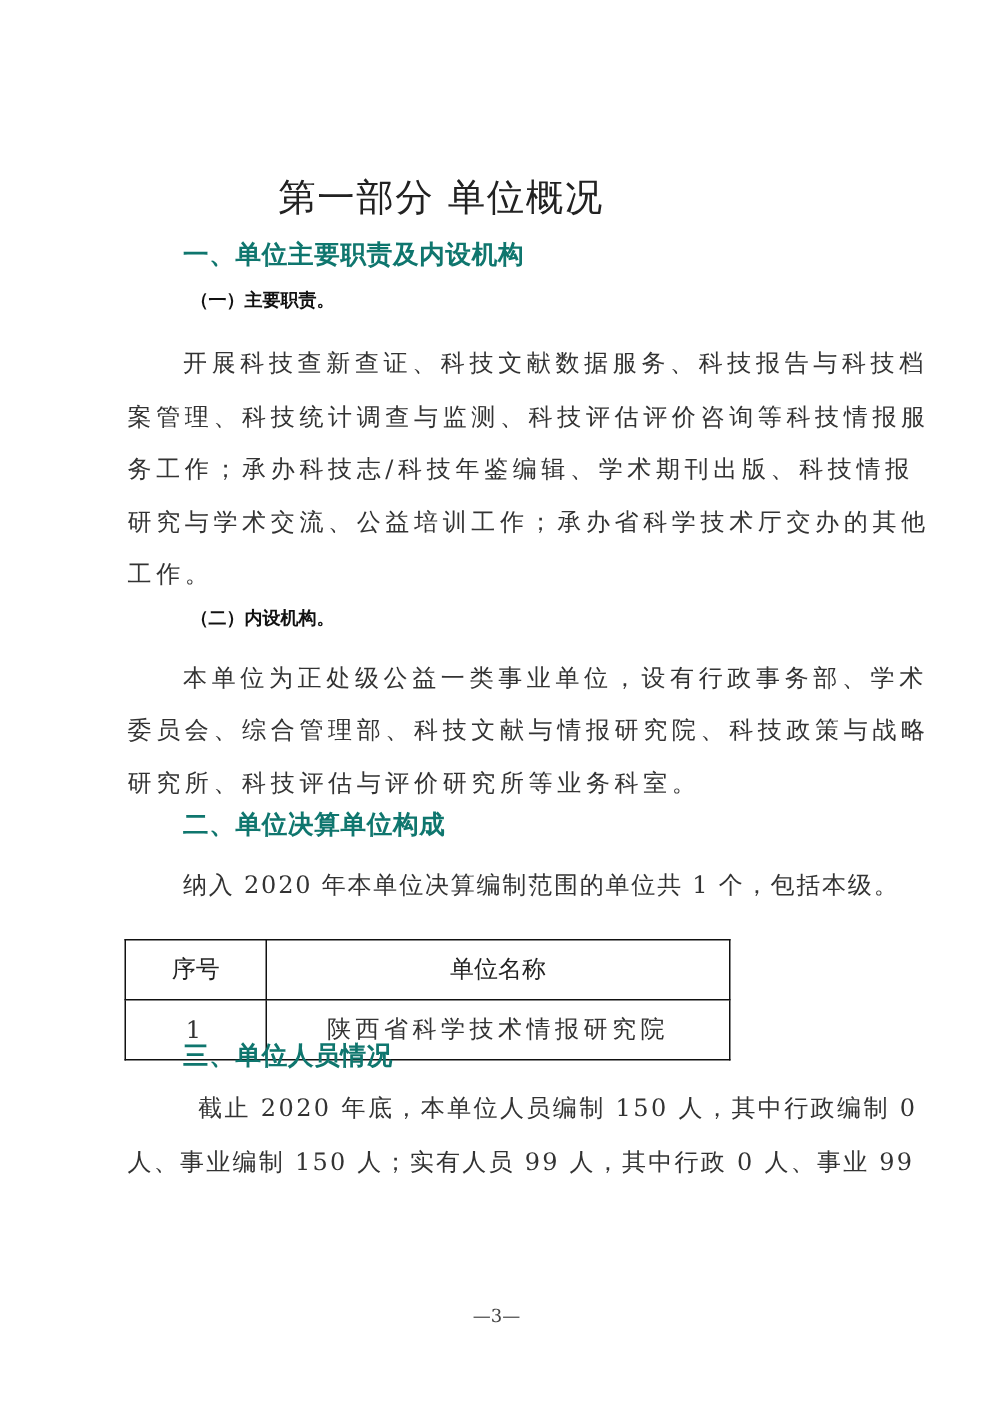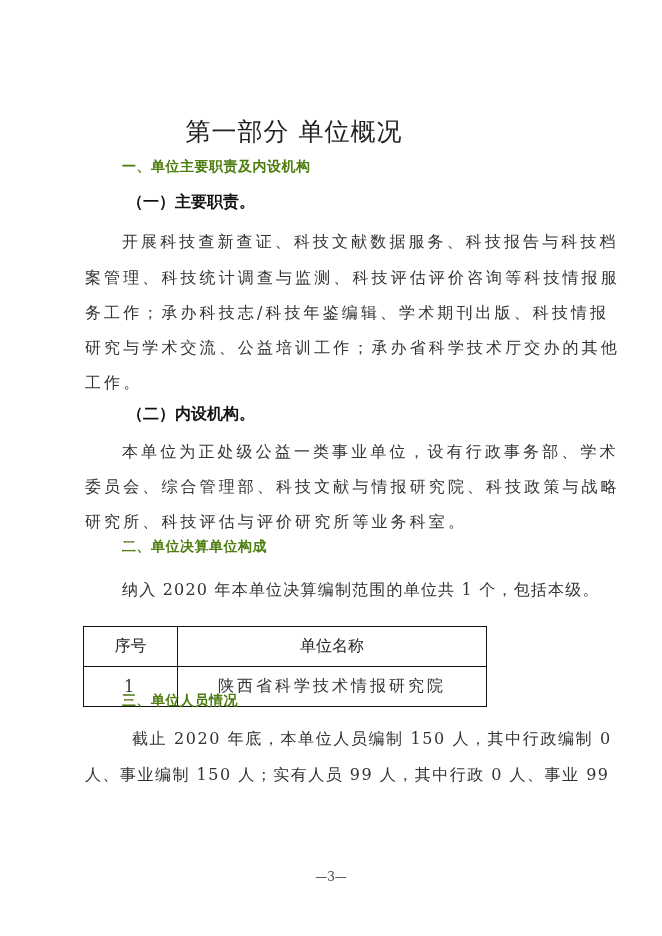--- a/index.html
+++ b/index.html
@@ -8,25 +8,25 @@
       font-family: "DejaVu Serif", "Liberation Serif", serif;
       color: #1a1a1a;
     }
     .page { position: absolute; left: 0; top: 0; width: 662px; height: 936px; }
     .title {
       position: absolute; left: 0; top: 115px; width: 588px; text-align: center;
       font-size: 25px; letter-spacing: 1px; color: #222;
       font-family: "DejaVu Serif", serif;
     }
     .h1 {
-      position: absolute; left: 122px; font-size: 14px; font-weight: bold;
-      font-family: Liberation Sans, sans-serif; color: #4d7c0f; letter-spacing: 0.5px;
+      position: absolute; left: 122px; font-size: 17px; font-weight: bold;
+      font-family: Liberation Sans, sans-serif; color: #0f766e; letter-spacing: 0.5px;
     }
     .h2 {
-      position: absolute; left: 127px; font-size: 16px; font-weight: bold;
+      position: absolute; left: 127px; font-size: 12px; font-weight: bold;
       font-family: "DejaVu Serif", serif; color: #111;
     }
     .para-line {
       position: absolute; font-size: 16px; color: #333; white-space: nowrap;
       letter-spacing: 3.1px; font-family: "DejaVu Serif", serif;
     }
     .indent { left: 122px; }
     .flush { left: 85px; }
     table.units {
       position: absolute; left: 83px; top: 626px; width: 404px; border-collapse: collapse;

